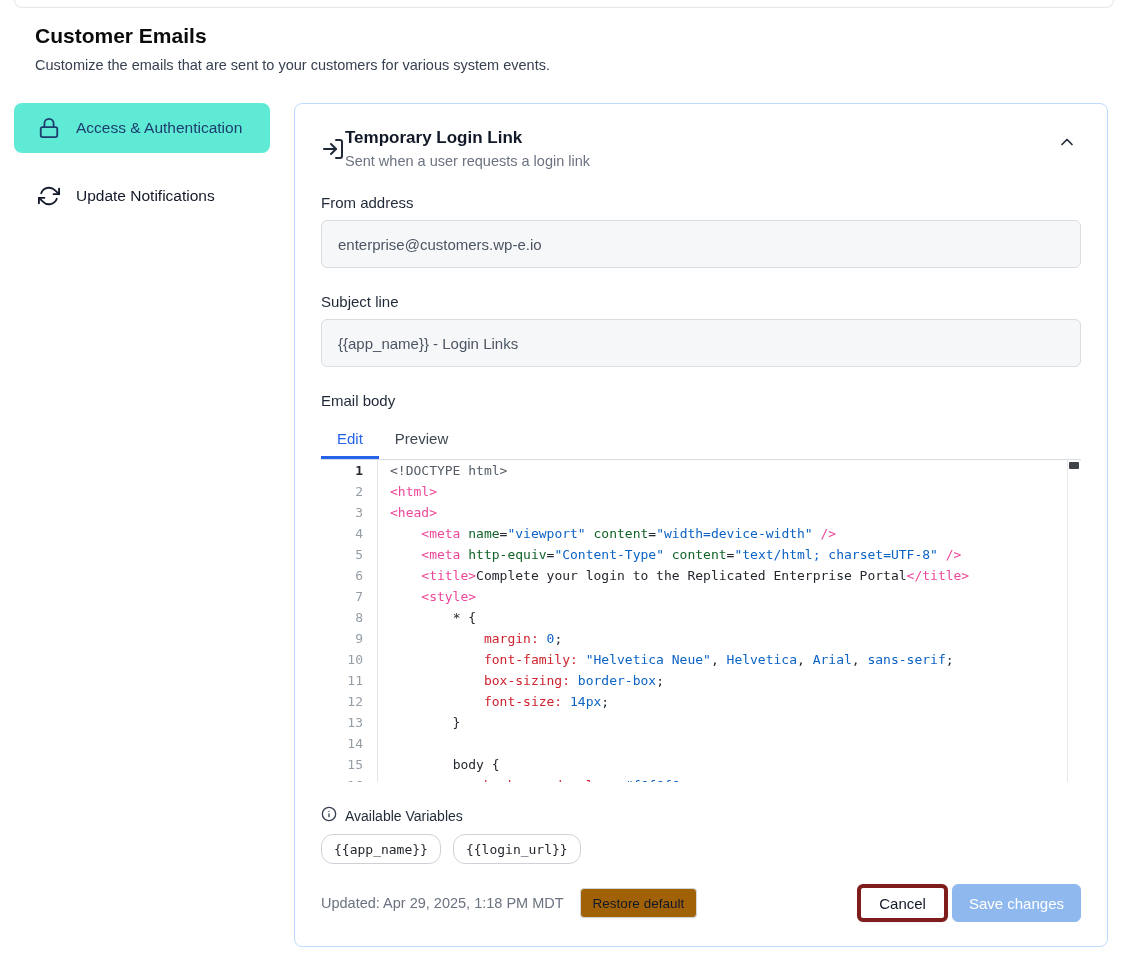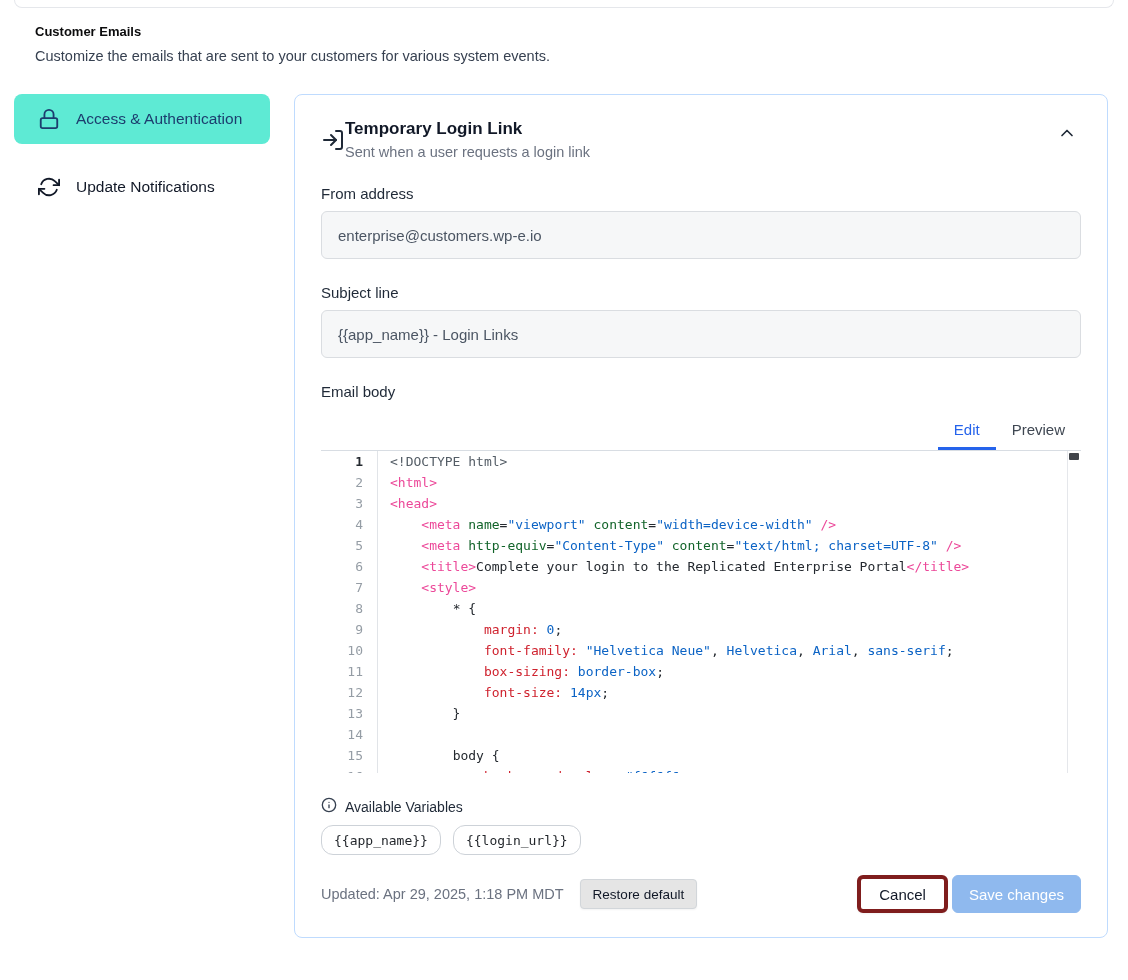--- a/index.html
+++ b/index.html
@@ -3,21 +3,21 @@
 <meta charset="utf-8">
 <style>
   * { box-sizing: border-box; margin: 0; padding: 0; }
   html, body { width: 1128px; height: 980px; overflow: hidden; background: #ffffff;
     font-family: "Liberation Sans", sans-serif; color: #1f2937; }
 
   .top-edge { margin: 0 14px; height: 8px; border: 1px solid #e5e7eb; border-top: none;
     border-radius: 0 0 8px 8px; }
 
   .page-header { margin: 16px 35px 0; }
-  .page-header h1 { font-size: 13px; font-weight: 700; color: #0b0b0c; }
+  .page-header h1 { font-size: 21px; font-weight: 700; color: #0b0b0c; }
   .page-header p { margin-top: 9px; font-size: 14.5px; color: #374151; }
 
   .layout { display: flex; margin: 30px 20px 0 14px; gap: 24px; align-items: flex-start; }
 
   
   .sidebar { width: 256px; flex-shrink: 0; }
   .side-item { display: flex; align-items: center; gap: 16px; padding: 13px 16px 13px 24px;
     border-radius: 8px; cursor: pointer; font-size: 15.5px; line-height: 1.55; color: #111827; }
   .side-item.active { background: #5eead4; color: #1c3d6e; font-weight: 500; }
   .side-item + .side-item { margin-top: 18px; }
@@ -40,21 +40,21 @@
     display: flex; align-self: flex-start; padding: 4px; }
   .collapse-btn svg { width: 20px; height: 20px; stroke: currentColor; fill: none;
     stroke-width: 2; stroke-linecap: round; stroke-linejoin: round; }
 
   .field-label { margin: 25px 0 9px; font-size: 15px; color: #1f2937; display: block; }
   .text-input { width: 100%; height: 48px; background: #f6f7f8; border: 1px solid #dadde1;
     border-radius: 6px; padding: 0 16px; font-size: 15px; color: #4b5563;
     font-family: "Liberation Sans", sans-serif; }
 
   
-  .tab-bar { margin-top: 10px; border-bottom: 1px solid #d8dde3; display: flex; justify-content: flex-end; }
+  .tab-bar { margin-top: 10px; border-bottom: 1px solid #d8dde3; display: flex; }
   .tab { background: none; border: none; border-bottom: 3px solid transparent; cursor: pointer;
     padding: 11px 16px 9px; font-size: 15px; color: #3f4752; font-family: "Liberation Sans", sans-serif; }
   .tab.active { color: #2563eb; border-bottom-color: #2563eb; font-weight: 500; }
 
   
   .editor { position: relative; height: 322px; overflow: hidden; background: #fff; }
   .ed-row { display: flex; height: 21px; }
   .ed-num { width: 57px; flex-shrink: 0; text-align: right; padding-right: 14px;
     border-right: 1px solid #e1e4e8; color: #959da5;
     font-family: "DejaVu Sans Mono", monospace; font-size: 13px; line-height: 21px; }
@@ -83,21 +83,21 @@
   .chips { margin-top: 9px; display: flex; gap: 12px; }
   .chip { height: 30px; display: inline-flex; align-items: center; padding: 0 12px;
     border: 1px solid #cdd2d8; border-radius: 12px; background: #fff;
     font-family: "DejaVu Sans Mono", monospace; font-size: 13px; color: #1f2328; cursor: pointer; }
 
   
   .card-footer { margin-top: 20px; display: flex; align-items: center; }
   .updated { font-size: 14.5px; color: #6b7280; }
   .btn { font-family: "Liberation Sans", sans-serif; cursor: pointer; border-radius: 6px; }
   .btn-restore { margin-left: 16px; height: 30px; padding: 0 12px; font-size: 13.5px;
-    background: #e5e5e5; border: 1px solid #d2d6da; border-radius: 4px; color: #111827;
+    background: #a16207; border: 1px solid #d2d6da; border-radius: 4px; color: #111827;
     box-shadow: 0 1px 2px rgba(0,0,0,0.05); }
   .footer-spacer { flex: 1; }
   .btn-cancel { height: 38px; padding: 0 18px; font-size: 15px; background: #fff;
     border: 4px solid #7f1d1d; color: #111827; box-shadow: 0 1px 2px rgba(0,0,0,0.05); }
   .btn-save { margin-left: 4px; height: 38px; padding: 0 16px; font-size: 15px;
     background: #8fb9ee; border: 1px solid #8fb9ee; color: #ffffff; font-weight: 500; }
 </style>
 </head>
 <body>
 

